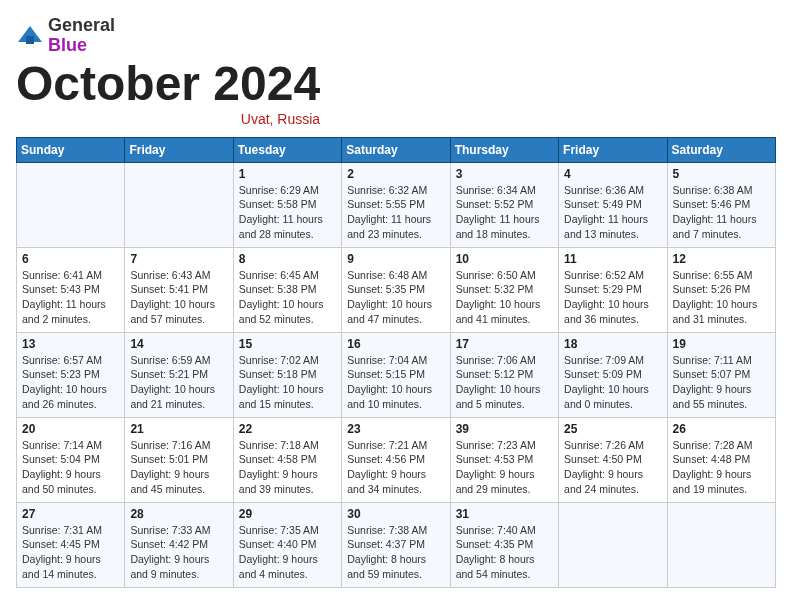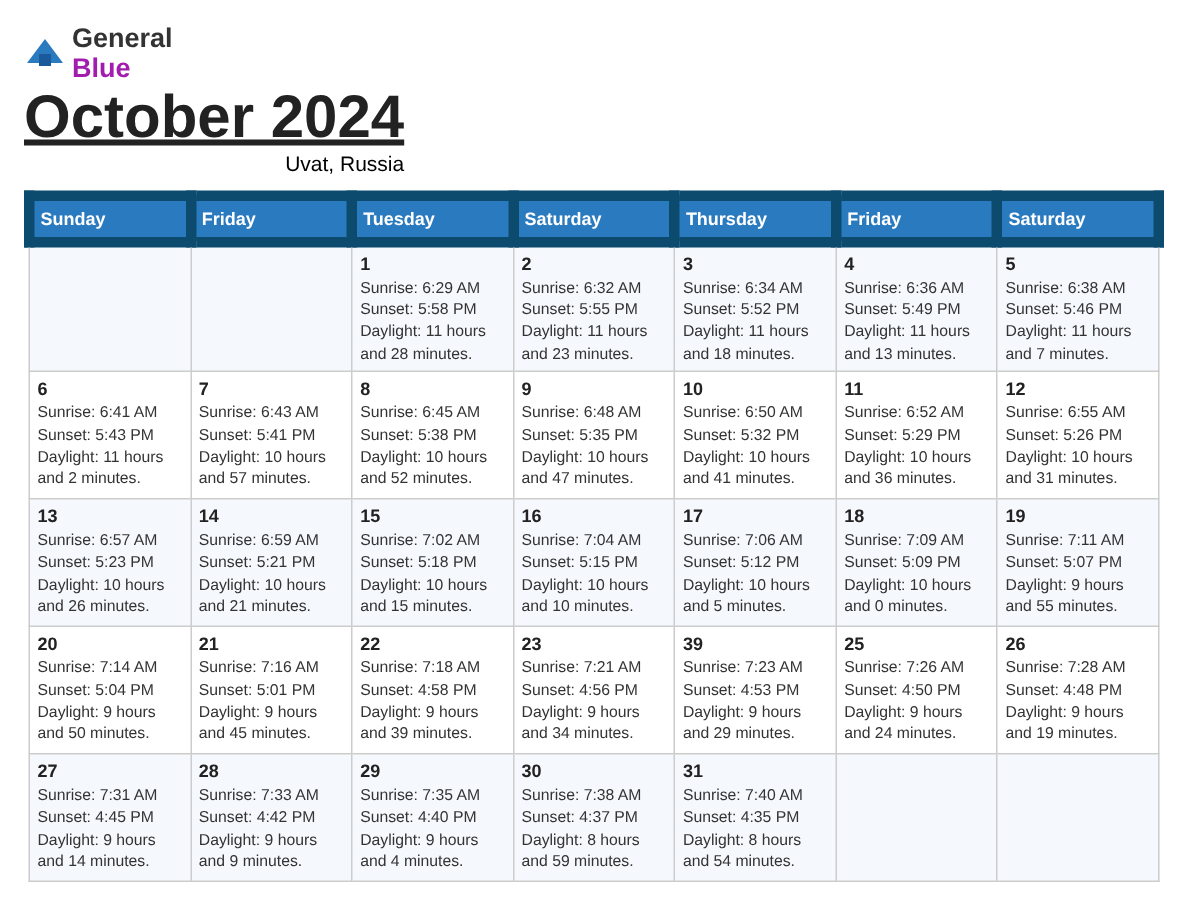--- a/index.html
+++ b/index.html
@@ -28,42 +28,41 @@
       line-height: 1.1;
     }
     .logo-general { color: #333; }
     .logo-blue { color: #a21caf; }
     .logo-icon {
       width: 28px;
       height: 28px;
     }
     .title-block { text-align: right; }
     .month-title {
-      font-size: 40px;
+      font-size: 48px;
       font-weight: bold;
       color: #222;
-      text-decoration: underline;
     }
     .subtitle {
       font-size: 14px;
-      color: #000000;
+      color: #b91c1c;
     }
     .calendar {
       width: 100%;
       border-collapse: collapse;
       font-size: 11px;
     }
     .calendar thead tr th {
       background-color: #2a7abf;
       color: #fff;
       padding: 5px 4px;
       text-align: left;
       font-size: 12px;
       font-weight: bold;
-      border: 7px solid #0c4a6e;
+      border: 1px solid #0c4a6e;
       margin-left: 10px;
     }
     .calendar tbody tr td {
       border: 1px solid #ccc;
       vertical-align: top;
       padding: 4px 5px;
       min-width: 100px;
       background: #fff;
       height: 85px;
     }

